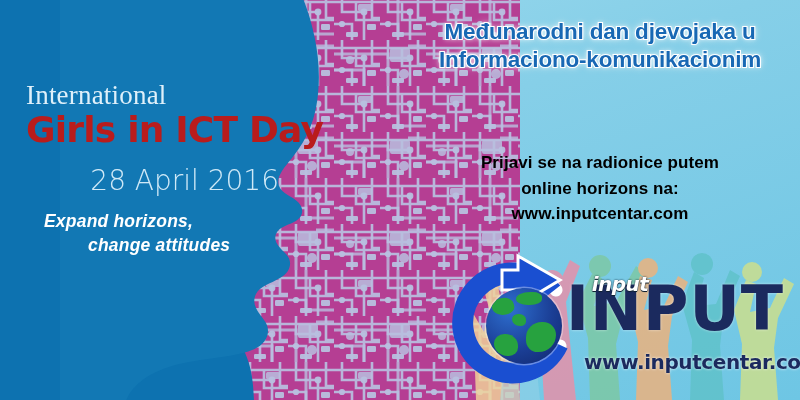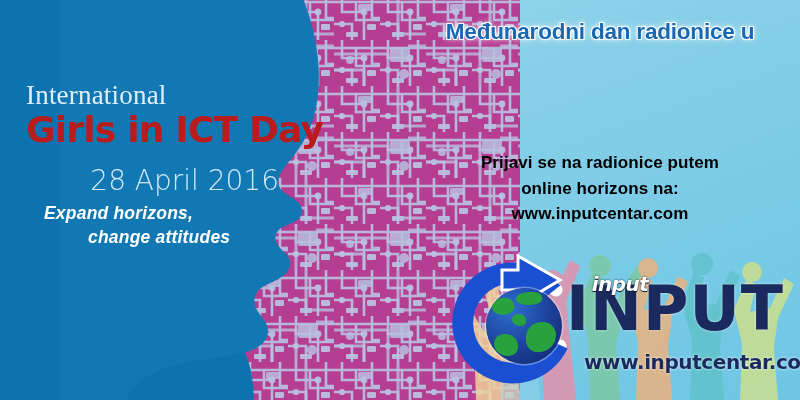--- a/index.html
+++ b/index.html
@@ -48,21 +48,21 @@
     font-size:36px;font-weight:bold;color:#b91c1c;
     line-height:1.05;margin-top:2px;letter-spacing:-.8px;
     font-family:"DejaVu Sans","Liberation Sans",sans-serif;
   }
   .t-date{
     font-size:28px;font-weight:300;color:#cfe9f7;
     text-align:right;width:253px;margin-top:17px;line-height:1.05;
     font-family:"DejaVu Sans","Liberation Sans",sans-serif;
   }
   .tagline{
-    position:absolute;left:44px;top:202px;z-index:7;
+    position:absolute;left:44px;top:210px;z-index:7;
     color:#ffffff;font-style:italic;font-weight:bold;font-size:17.5px;
     line-height:1.35;letter-spacing:.2px;
   }
   .tagline .l2{display:block;padding-left:44px;}
 
   
   .headline{
     position:absolute;left:404px;top:18px;width:392px;
     text-align:center;z-index:8;
     font-size:22.5px;font-weight:bold;line-height:1.26;
@@ -220,21 +220,22 @@
     <div class="t-girls">Girls in ICT Day</div>
     <div class="t-date">28 April 2016</div>
   </div>
 
   <div class="tagline">
     <span>Expand horizons,</span>
     <span class="l2">change attitudes</span>
   </div>
 
   <div class="headline">
-    <span>Međunarodni dan radionice u</span>
+    <span>Međunarodni dan djevojaka u</span>
+    <span>Informaciono-komunikacionim</span>
   </div>
 
   <div class="subtitle">
     <span>Prijavi se na radionice putem</span>
     <span>online horizons na:</span>
     <span>www.inputcentar.com</span>
   </div>
 
   <div class="logo">
 

